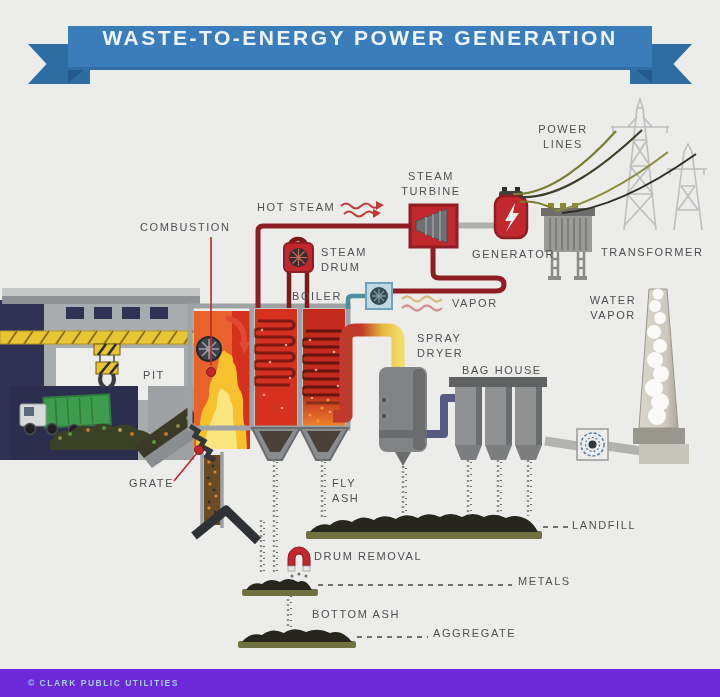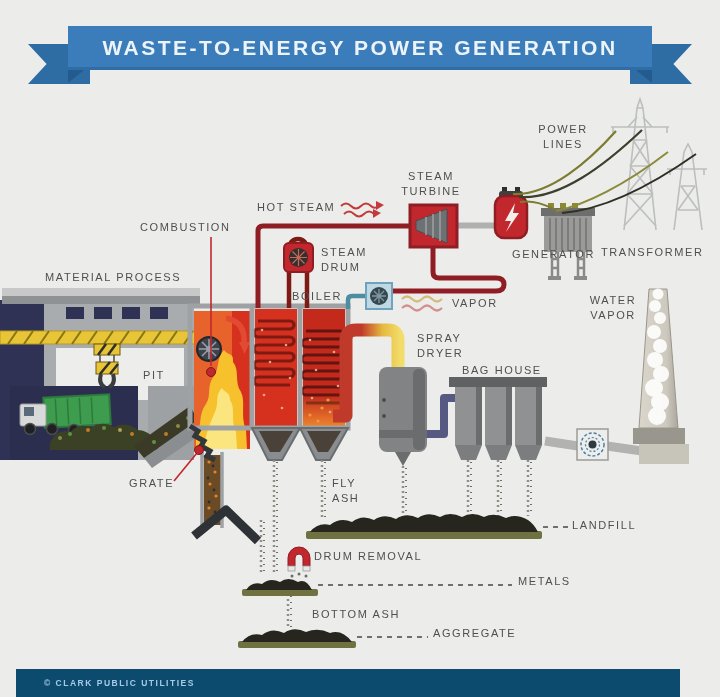--- a/index.html
+++ b/index.html
@@ -7,36 +7,36 @@
          font-family:"Liberation Sans",sans-serif;}
   svg.art{position:absolute;left:0;top:0;z-index:1;}
   
   .ribbon-tail{position:absolute;top:44px;width:62px;height:40px;background:#2E6CA4;z-index:2;}
   .tail-left{left:28px;clip-path:polygon(0 0,100% 0,100% 100%,0 100%,30% 50%);}
   .tail-right{left:630px;clip-path:polygon(0 0,100% 0,70% 50%,100% 100%,0 100%);}
   .ribbon-fold{position:absolute;top:70px;width:0;height:0;z-index:2;}
   .fold-left{left:68px;border-left:16px solid #245B8E;border-bottom:13px solid transparent;}
   .fold-right{left:636px;border-right:16px solid #245B8E;border-bottom:13px solid transparent;}
   .ribbon-band{position:absolute;left:68px;top:26px;width:584px;height:44px;background:#3B7DBA;
-    box-shadow:inset 0 -3px 0 #306CA5;display:flex;align-items:center;justify-content:center;z-index:3;}
+    box-shadow:inset 0 -3px 0 #306CA5;display:flex;justify-content:center;z-index:3;}
   .ribbon-band .t{font-weight:700;font-size:21px;letter-spacing:2.5px;color:#EDF4F9;}
   
-  .footer{position:absolute;left:16px;top:669px;width:664px;height:28px;background:#0c4a6e;z-index:3;}
+  .footer{position:absolute;left:0;top:669px;width:720px;height:28px;background:#6d28d9;z-index:3;}
   .footer .c{position:absolute;left:28px;top:0;line-height:28px;font-weight:700;font-size:8.5px;
     letter-spacing:1.5px;color:#A5CBE7;}
   
   .lbl{position:absolute;font-weight:400;font-size:11px;line-height:15px;letter-spacing:1.6px;
     color:#4F4F4F;white-space:pre-line;z-index:2;}
   .center{text-align:center;}
   #lbl-material-process{left:45px;top:270px;}
   #lbl-combustion{left:140px;top:220px;}
   #lbl-hot-steam{left:257px;top:200px;}
   #lbl-steam-turbine{left:396px;top:169px;width:70px;}
   #lbl-power-lines{left:528px;top:122px;width:70px;}
-  #lbl-generator{left:472px;top:247px;margin-left:40px;}
+  #lbl-generator{left:472px;top:247px;}
   #lbl-transformer{left:601px;top:227px;margin-top:18px;}
   #lbl-steam-drum{left:321px;top:245px;}
   #lbl-boiler{left:269px;top:289px;padding-left:23px;}
   #lbl-vapor{left:452px;top:296px;}
   #lbl-water-vapor{left:584px;top:293px;width:58px;}
   #lbl-spray-dryer{left:417px;top:331px;}
   #lbl-pit{left:143px;top:368px;}
   #lbl-bag-house{left:462px;top:363px;}
   #lbl-grate{left:129px;top:476px;}
   #lbl-fly-ash{left:332px;top:476px;}
@@ -409,21 +409,20 @@
   </svg>
 
   <div class="ribbon-tail tail-left"></div>
   <div class="ribbon-tail tail-right"></div>
   <div class="ribbon-fold fold-left"></div>
   <div class="ribbon-fold fold-right"></div>
   <div class="ribbon-band">
     <div class="t">WASTE-TO-ENERGY POWER GENERATION</div>
   </div>
 
-  <div class="lbl" id="lbl-material-process">MATERIAL PROCESS</div>
   <div class="lbl" id="lbl-combustion">COMBUSTION</div>
   <div class="lbl" id="lbl-hot-steam">HOT STEAM</div>
   <div class="lbl center" id="lbl-steam-turbine">STEAM
 TURBINE</div>
   <div class="lbl center" id="lbl-power-lines">POWER
 LINES</div>
   <div class="lbl" id="lbl-generator">GENERATOR</div>
   <div class="lbl" id="lbl-transformer">TRANSFORMER</div>
   <div class="lbl" id="lbl-steam-drum">STEAM
 DRUM</div>

